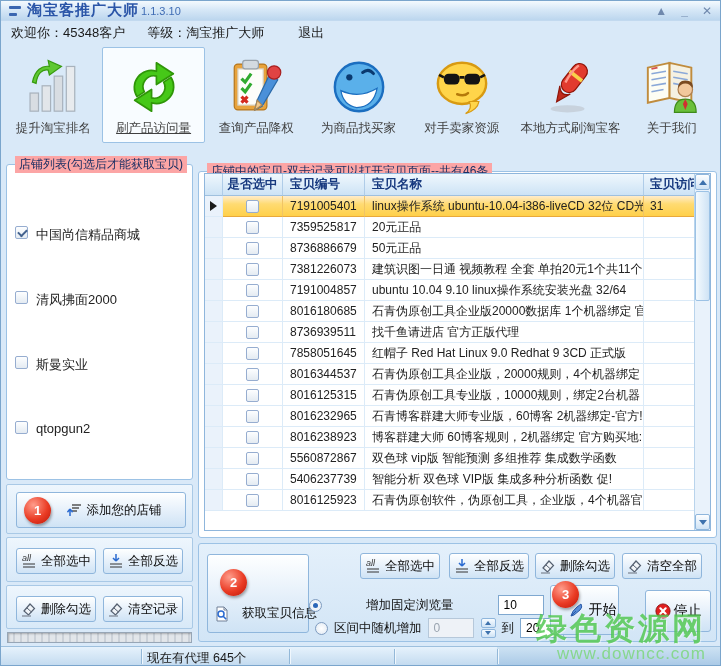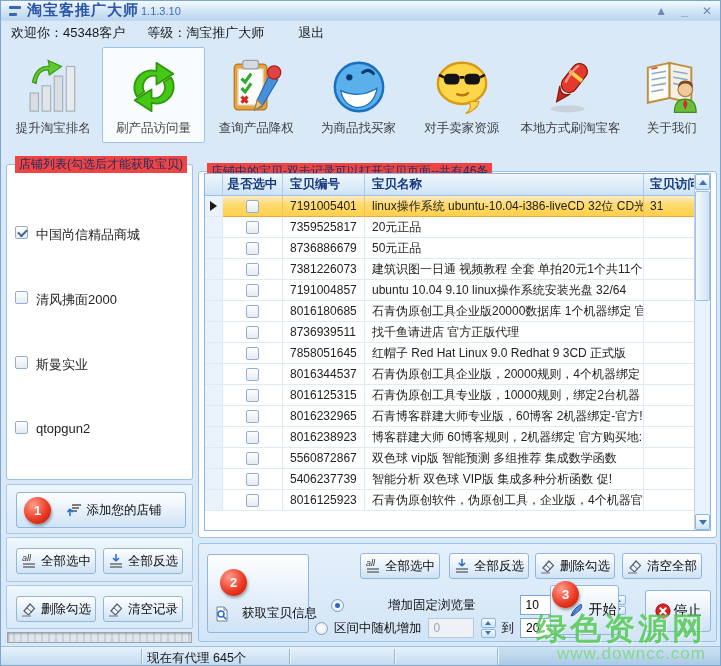--- a/index.html
+++ b/index.html
@@ -20,29 +20,29 @@
 
   
   .menubar{ height:24px; display:flex; align-items:center; padding-left:10px; font-size:13px; color:#1a1a1a; }
   .menubar .mi{ margin-right:22px; }
   .menubar .mi.logout{ margin-left:12px; }
 
   
   .toolbar{ height:100px; display:flex; padding:2px 4px 0 4px; }
   .tool{ height:96px; display:flex; flex-direction:column; align-items:center; justify-content:flex-end;
     padding-bottom:5px; font-size:12.5px; color:#404040; white-space:nowrap; border:1px solid transparent; }
-  .tool.selected{ background:#f8fcff; border:1px solid #9cc2e5; border-radius:2px; }
+  .tool.selected{ background:#f8fcff; border:1px solid #9cc2e5; border-radius:2px;text-decoration:underline; }
   .tool .ticon{ width:58px; height:58px; margin-bottom:4px; }
   .tool svg{ width:100%; height:100%; }
   .t1{width:97px;} .t2{width:104px;} .t3{width:102px;} .t4{width:103px;}
   .t5{width:104px;} .t6{width:114px;} .t7{width:89px;}
 
   
   .groupbox{ position:absolute; border:1px solid #9cc2e5; border-radius:3px; }
-  .groupbox>.legend{ position:absolute; top:-9px; left:8px; background:#ef4444; padding:0 4px;
+  .groupbox>.legend{ position:absolute; top:-9px; left:8px; background:#fca5a5; padding:0 4px;
     font-size:12px; color:#1b2f63; white-space:nowrap; }
 
   
   #shop-box{ left:5px; top:163px; width:187px; height:316px; background:#fff; }
   .shop-list{ padding:14px 6px 0 8px; }
   .shop-item{ display:flex; align-items:flex-start; margin-bottom:13px;margin-top:47px; }
   .shop-item .name{ margin-left:8px; font-size:13px; color:#222; }
 
   .cb{ position:relative; width:13px; height:13px; border:1px solid #96add0; border-radius:2px;
     background:linear-gradient(#fdfeff,#e4ebf2); flex:none; }
@@ -116,21 +116,21 @@
   #btn-bsel{ position:absolute; left:161px; top:9px; }
   #btn-binv{ position:absolute; left:250px; top:9px; }
   #btn-bdel{ position:absolute; left:336px; top:9px; }
   #btn-bclr{ position:absolute; left:423px; top:9px; }
 
   .radio{ position:relative; width:13px; height:13px; border-radius:50%; border:1px solid #7f9cc0;
     background:radial-gradient(#ffffff,#dfe8f2); flex:none; }
   .radio.on::after{ content:""; position:absolute; left:3px; top:3px; width:5px; height:5px;
     border-radius:50%; background:#2a66b8; }
   .opt-row{ position:absolute; display:flex; align-items:center; gap:6px; font-size:12.5px; color:#111; }
-  #opt1{ left:132px; top:51px;gap:44px; }
+  #opt1{ left:110px; top:51px;gap:44px; }
   #opt2{ left:116px; top:74px; }
   .num-input{ width:46px; height:20px; border:1px solid #7fa8d0; background:#fff; font-size:12px;
     display:flex; align-items:center; padding-left:5px; color:#000; }
   .num-input.disabled{ background:#eef2f7; color:#9aa4b0; border-color:#b6c8da; }
   .num-input.narrow{ width:36px; }
   .spin{ width:15px; height:20px; display:flex; flex-direction:column; gap:1px; margin-left:1px; }
   .spin i{ flex:1; border:1px solid #8fb6dc; border-radius:2px; background:linear-gradient(#f6fbff,#cfe3f5);
     display:flex; align-items:center; justify-content:center; }
   .spin i::after{ content:""; width:0; height:0; border-left:3px solid transparent; border-right:3px solid transparent; }
   .spin i.u::after{ border-bottom:4px solid #3e72ad; }

